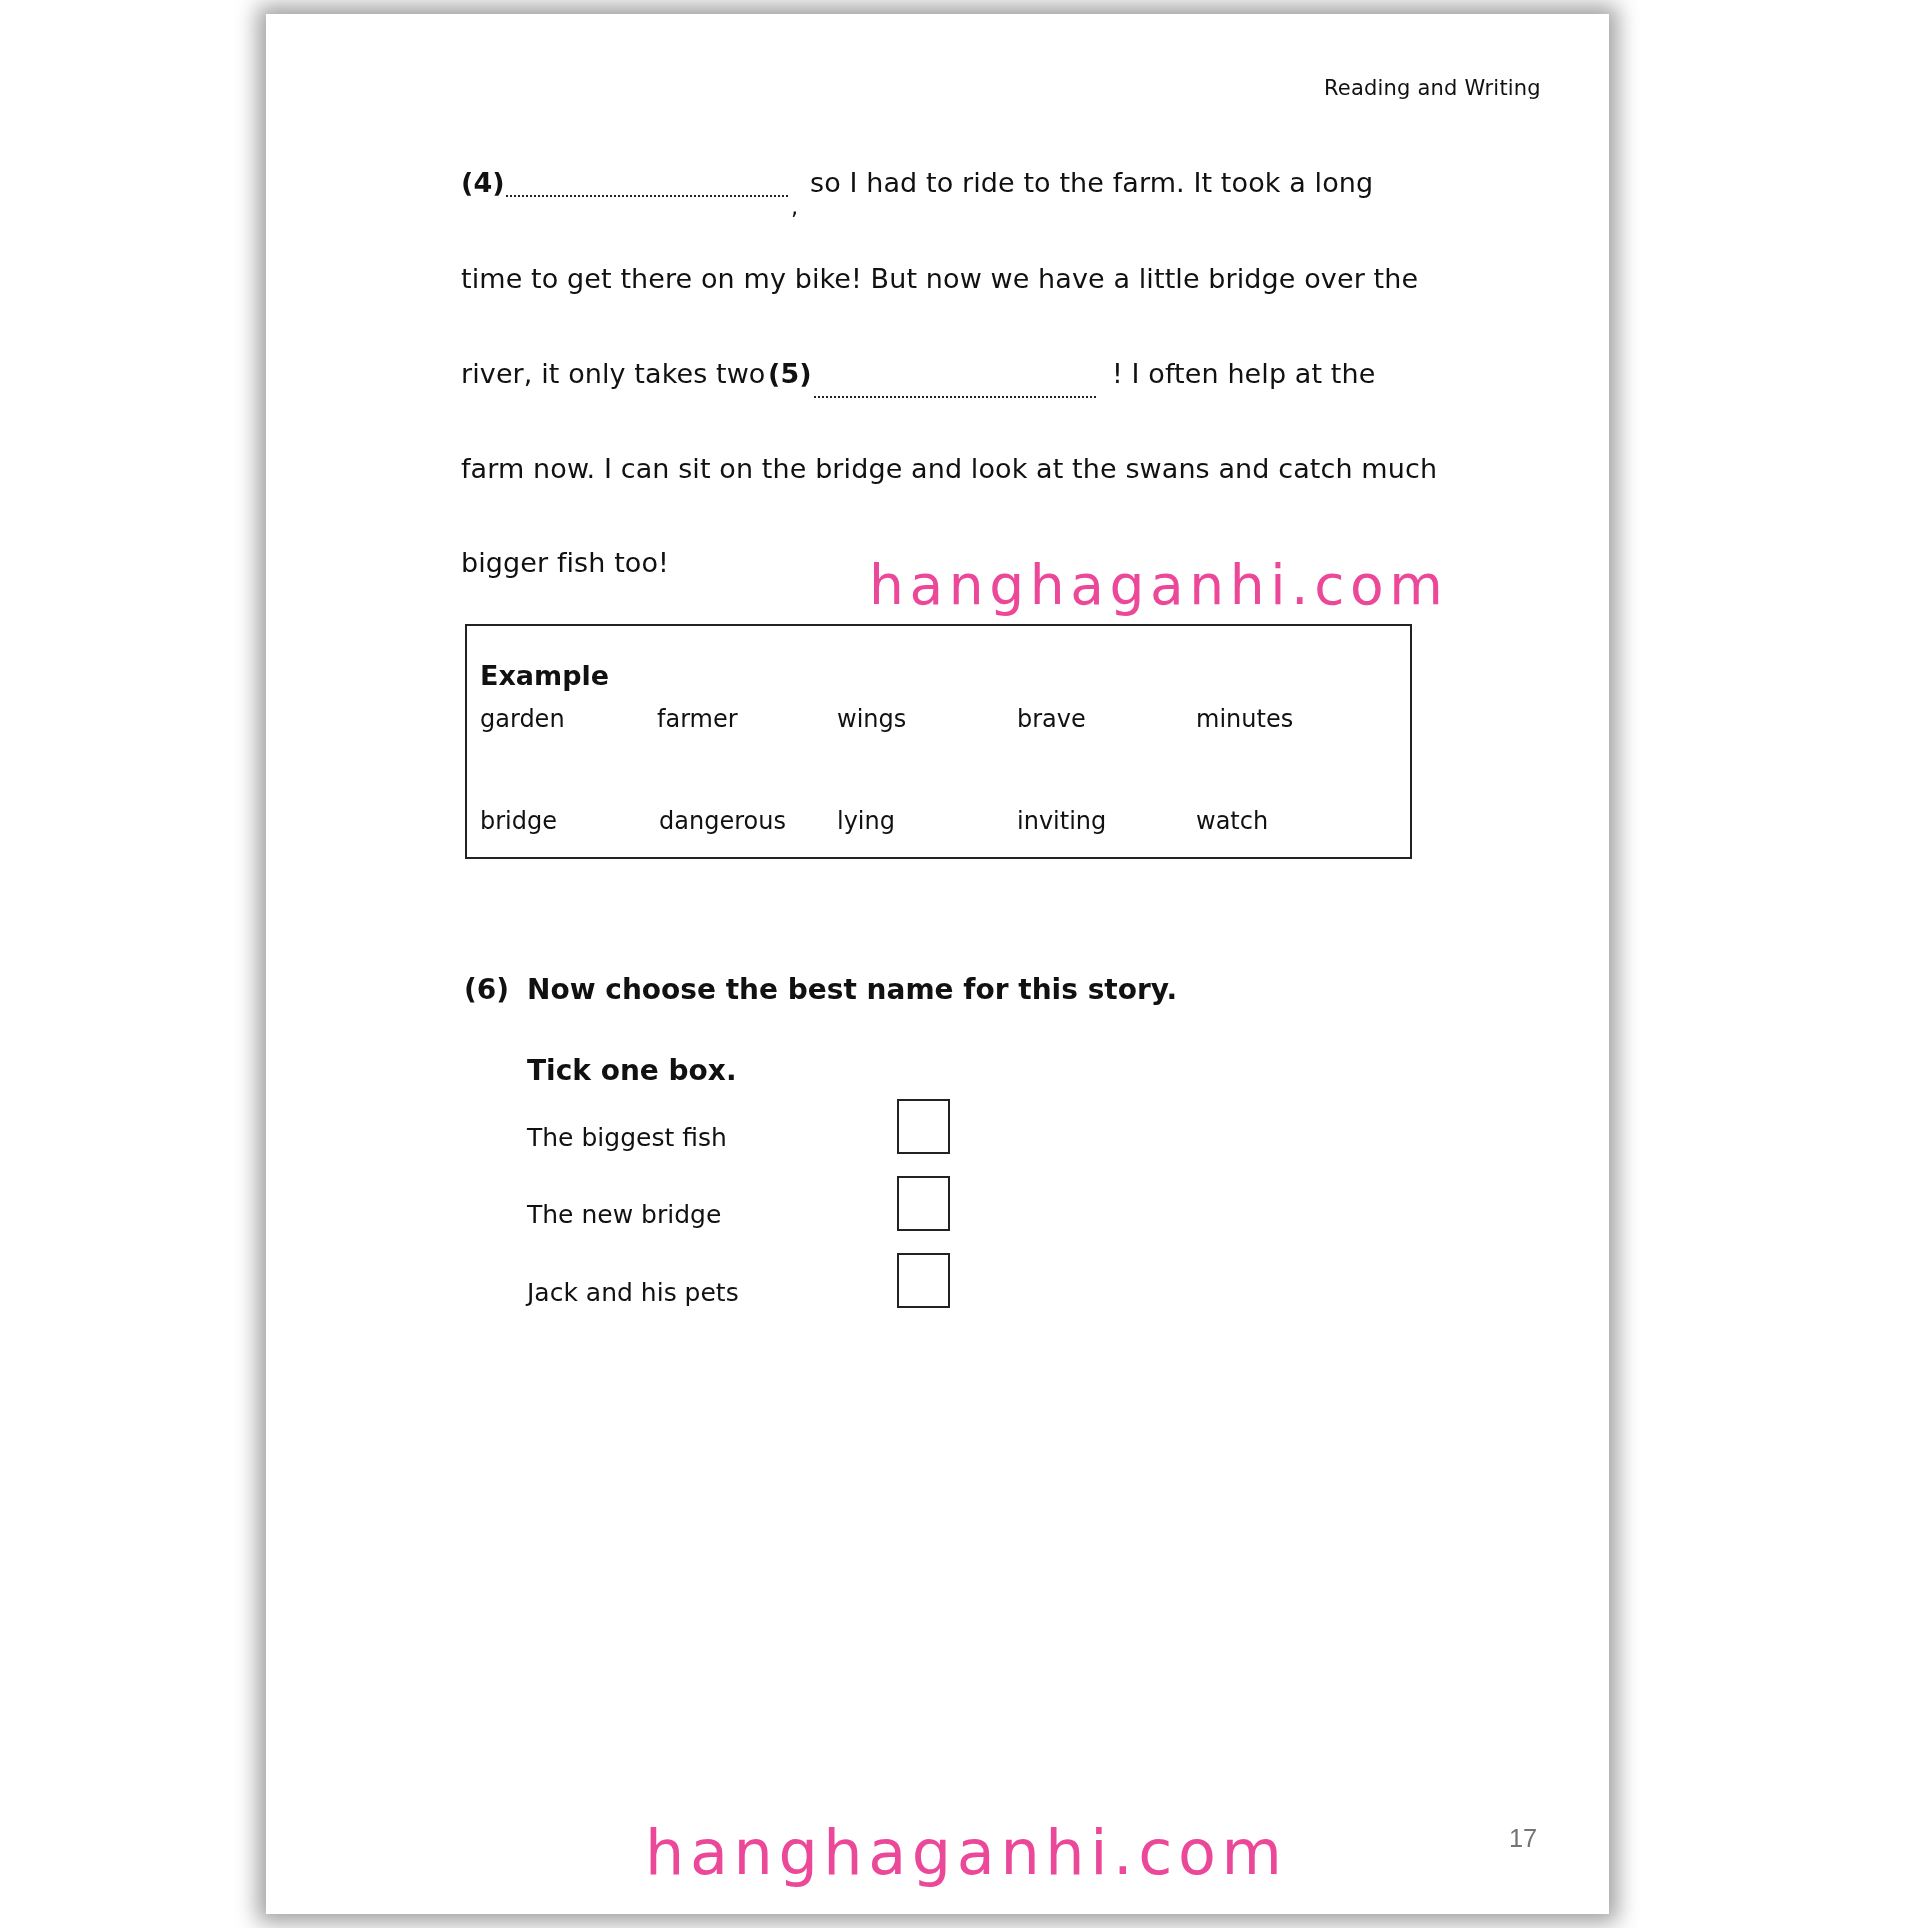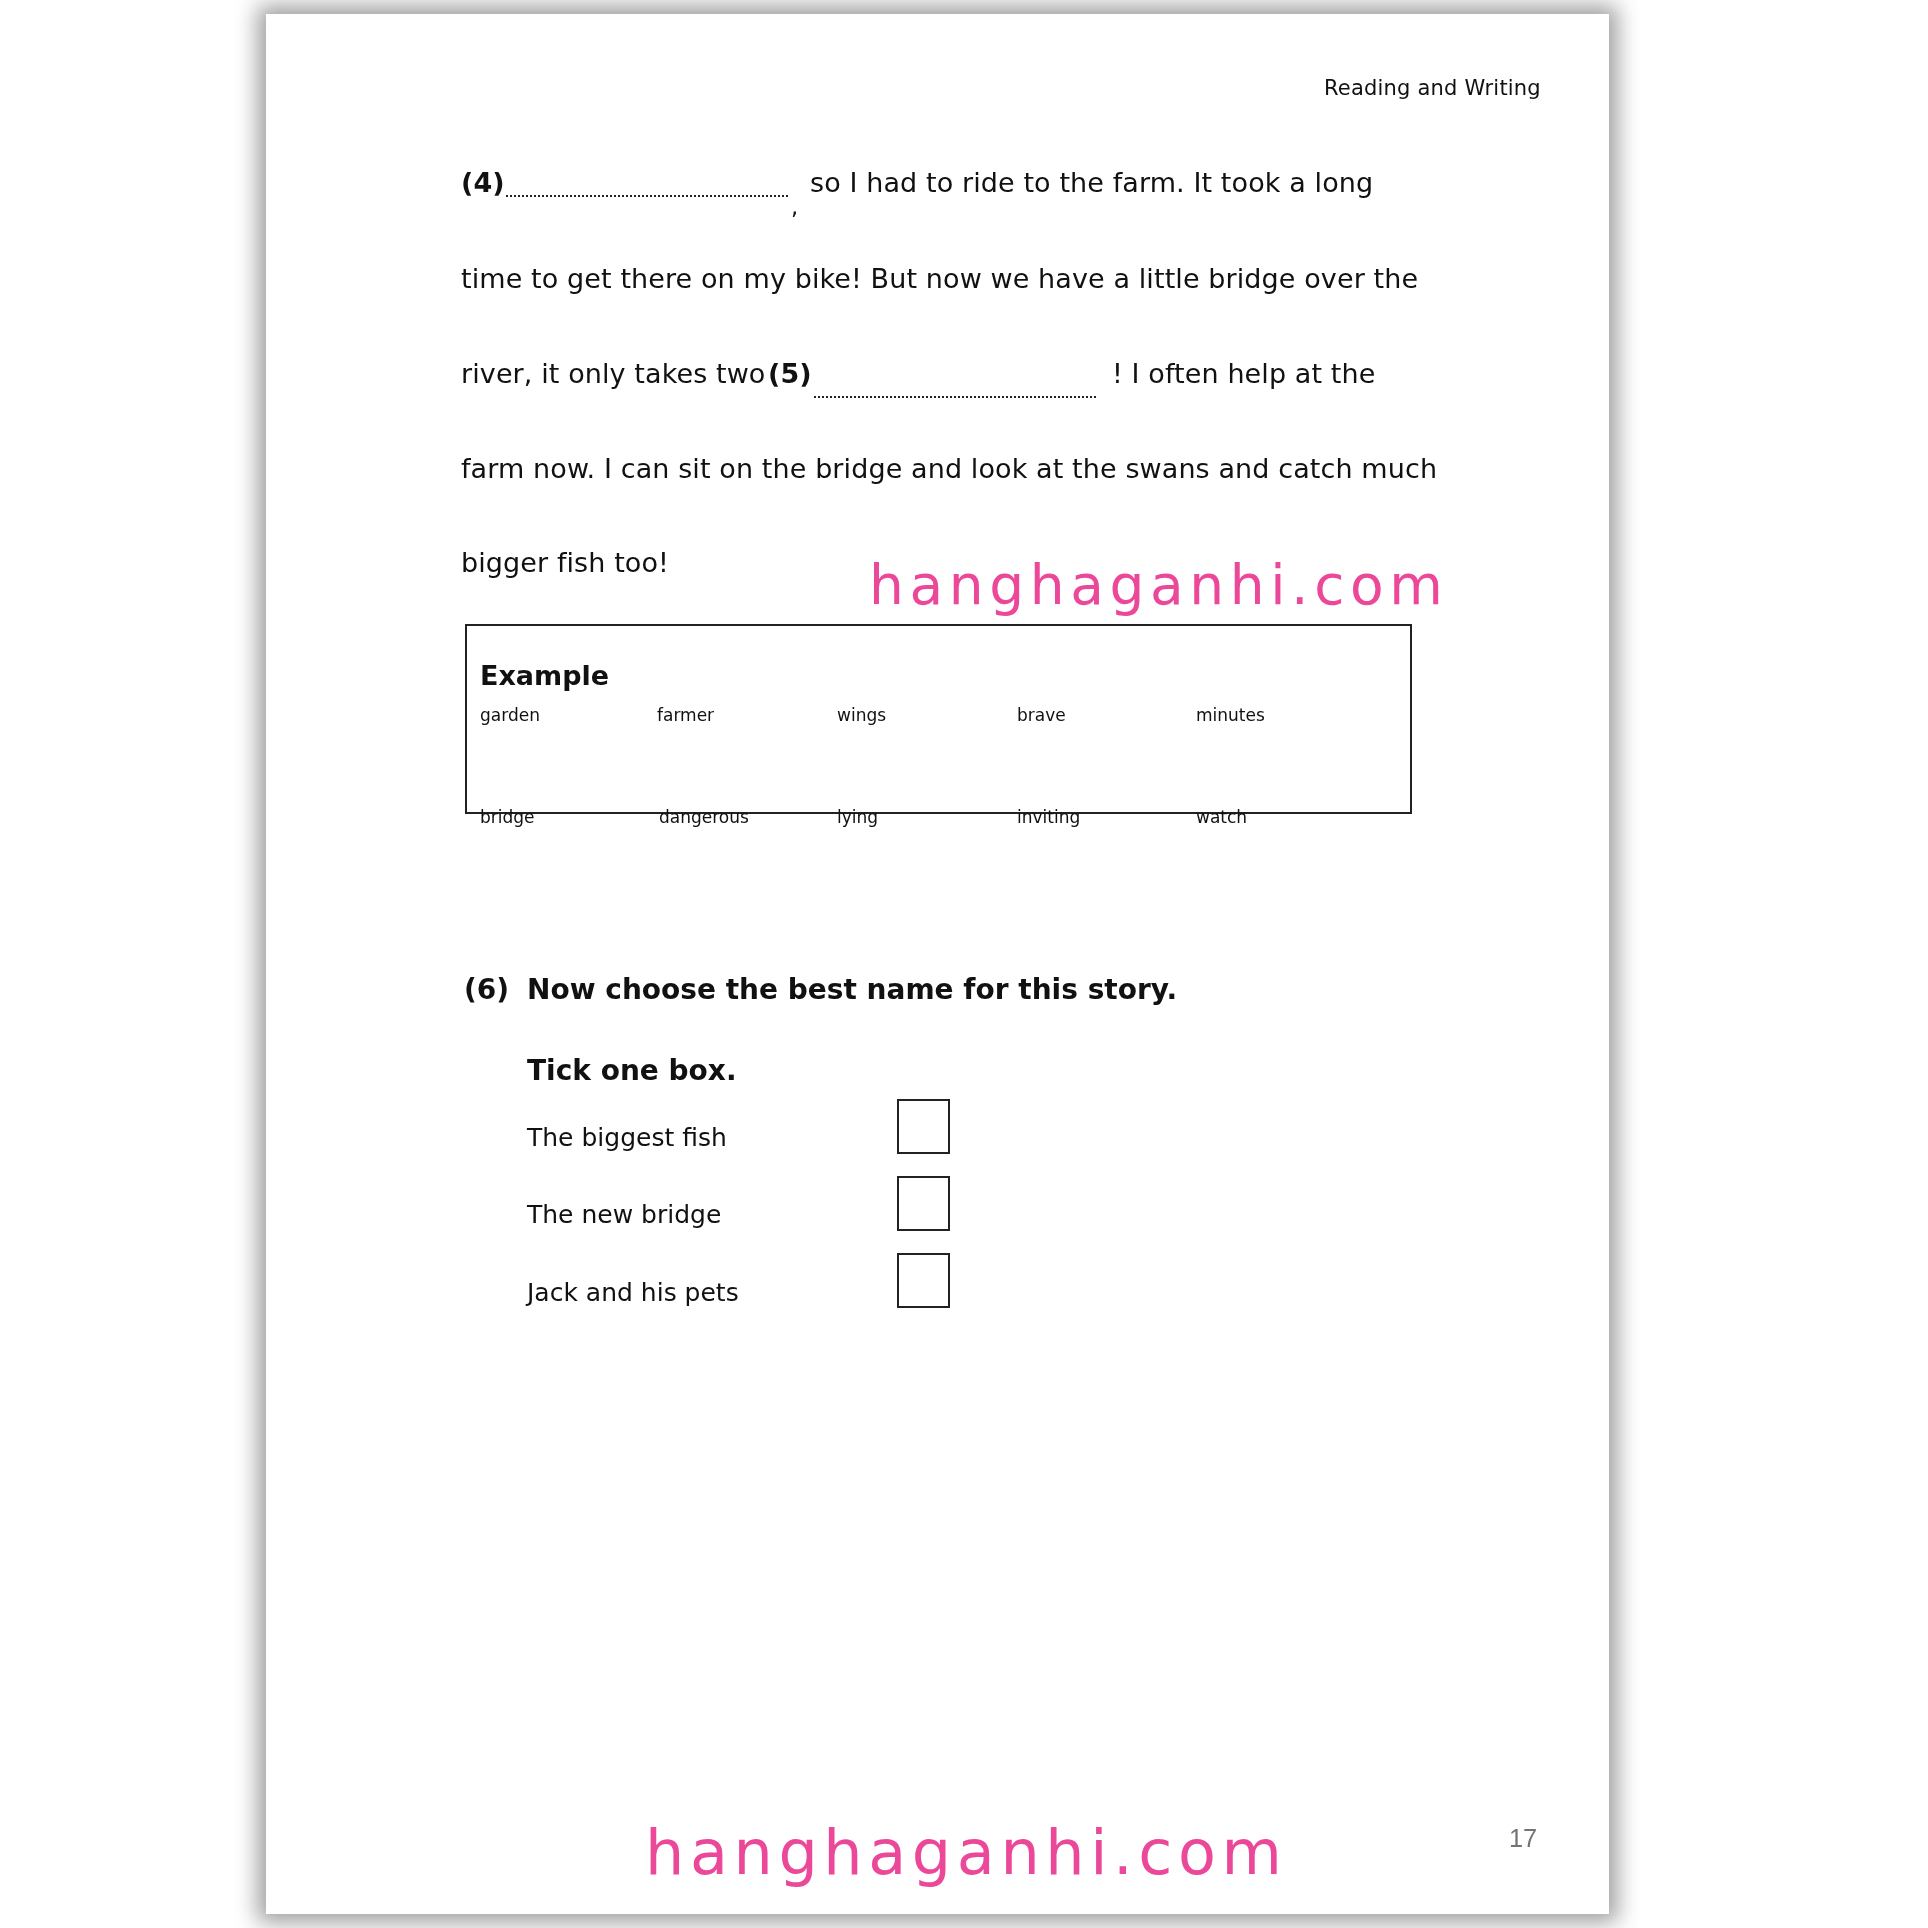--- a/index.html
+++ b/index.html
@@ -18,24 +18,24 @@
     .header {
       left: 1058px; top: 62px; font-size: 21px; font-weight: normal;
       font-family: "DejaVu Sans", sans-serif; letter-spacing: 0.2px;
     }
     .story { font-size: 27px; letter-spacing: 0.1px; }
     .num { font-weight: bold; }
     .blank {
       display: inline-block; border-bottom: 2.8px dotted #222; vertical-align: baseline;
     }
     .wordbox {
-      left: 199px; top: 610px; width: 947px; height: 190px;
+      left: 199px; top: 610px; width: 947px; height: 235px;
       border: 2.8px solid #222; box-sizing: border-box;
     }
-    .word { font-size: 17px; }
+    .word { font-size: 24px; }
     .example-label { font-size: 27px; font-weight: bold; }
     .q6 { font-size: 28px; font-weight: bold; }
     .tick { font-size: 28px; font-weight: bold; }
     .opt { font-size: 25px; }
     .checkbox {
       width: 53px; height: 55px; border: 2.8px solid #222; box-sizing: border-box; background: #fff;
       cursor: pointer;
     }
     .pagenum { font-family: "Liberation Sans", sans-serif; font-size: 25.4px; color: #737373; }
     .watermark {

